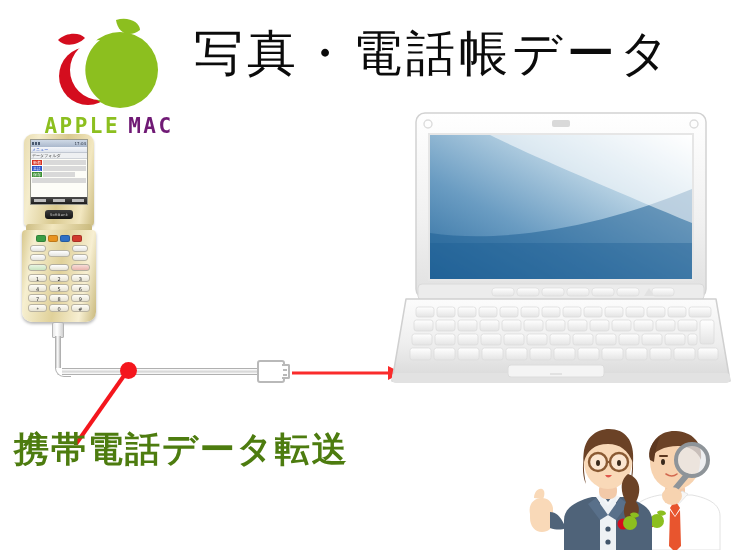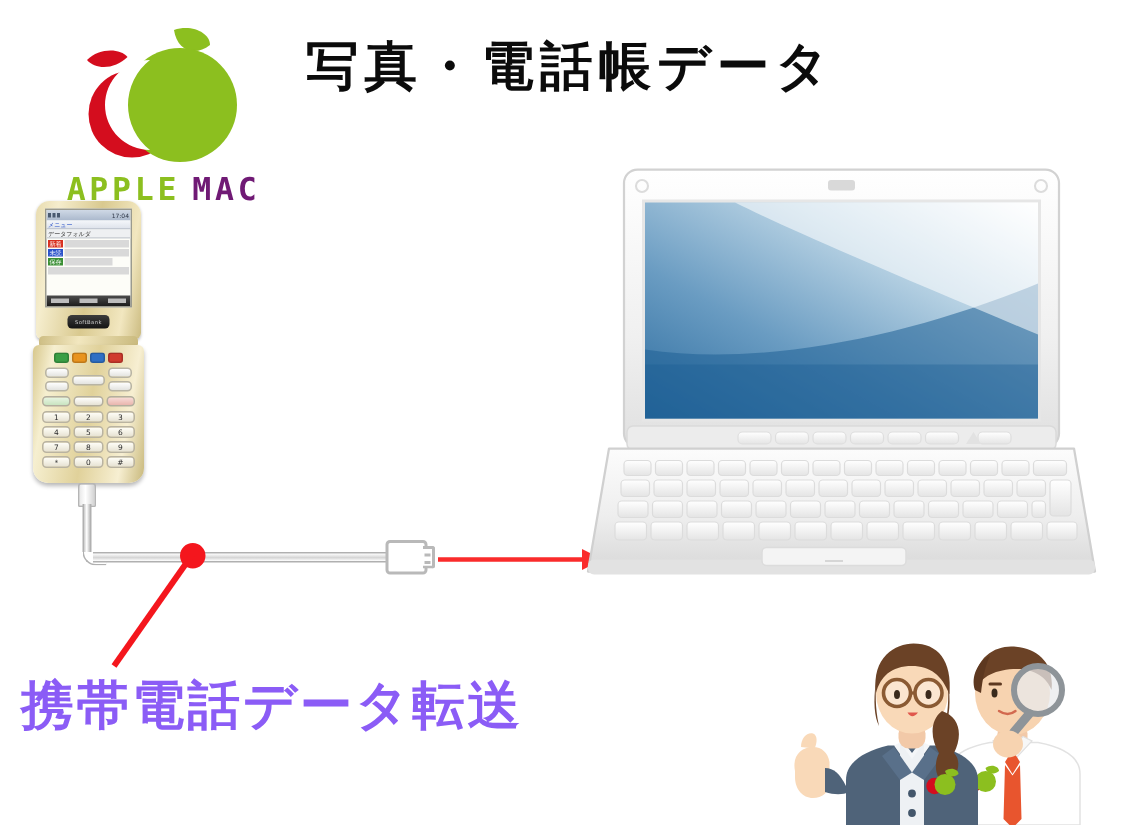--- a/index.html
+++ b/index.html
@@ -32,32 +32,32 @@
     font-family: "DejaVu Sans Mono", "Liberation Mono", monospace;
     font-size: 21px; font-weight: bold;
     letter-spacing: 2.5px;
     line-height: 1;
   }
   .wm-apple { color: #8cbf1f; }
   .wm-mac  { color: #701a75; margin-left: 8px; }
 
   
   #headline {
-    position: absolute; left: 204px; top: 21px;
-    font-size: 35px; font-weight: 700;
+    position: absolute; left: 194px; top: 21px;
+    font-size: 49px; font-weight: 400;
     letter-spacing: 4px;
     color: #0b0b0b;
     white-space: nowrap;
     font-family: "Liberation Serif", "DejaVu Serif", serif;
   }
 
   
   #caption {
-    position: absolute; left: 14px; top: 450px;
-    color: #8b5cf6;
+    position: absolute; left: 14px; top: 429px;
+    color: #4d7c0f;
     line-height: 1.18;
   }
   .cap-line {
     font-size: 35px; font-weight: 600;
     letter-spacing: 2px; white-space: nowrap;
     font-family: "Liberation Serif", "DejaVu Serif", serif;
   }
 
   
   #phone {

